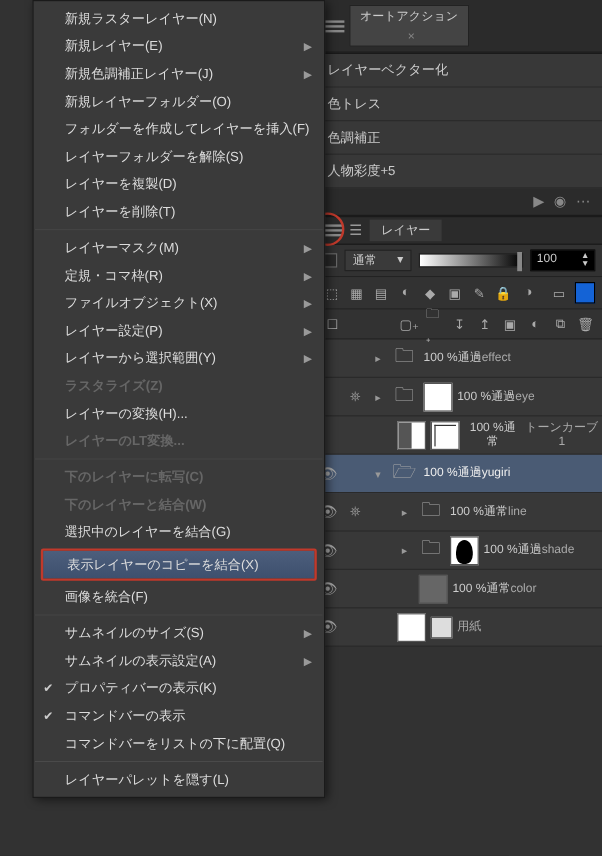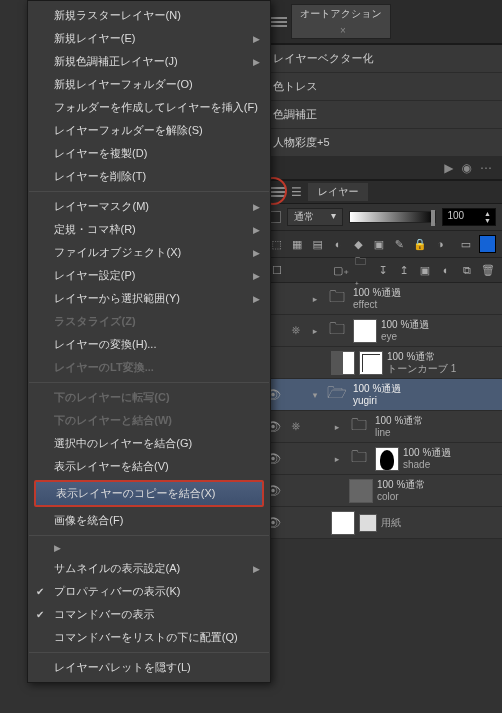--- a/index.html
+++ b/index.html
@@ -47,21 +47,21 @@
   .ltr .vis { width:20px; text-align:center; color:#aaa; font-size:13px; }
   .ltr .lock { width:18px; text-align:center; color:#888; font-size:11px; }
   .ltr .exp { width:12px; text-align:center; color:#999; font-size:9px; }
   .ltr .thumb { width:24px; height:24px; background:#fff; border:1px solid #555; flex-shrink:0; position:relative; overflow:hidden; }
   .ltr .thumb.folder { background:none; border:none; color:#aaa; font-size:16px; display:flex; align-items:center; justify-content:center; }
   .ltr .thumb.gray { background:#666; }
   .ltr .thumb.half::after { content:""; position:absolute; left:0; top:0; width:50%; height:100%; background:#555; }
   .ltr .thumb.curve::after { content:""; position:absolute; left:2px; right:2px; top:2px; bottom:2px; border-top:1px solid #333; border-left:1px solid #333; background:linear-gradient(135deg,#fff 0%,#fff 48%,transparent 50%); }
   .ltr .thumb.sil::after { content:""; position:absolute; left:4px; top:2px; width:14px; height:20px; background:#000; border-radius:50% 50% 40% 40%; }
   .ltr .mask { width:18px; height:18px; border:1px solid #555; background:#ddd; flex-shrink:0; }
-  .ltr .lbl { flex:1; display:flex; flex-direction:column; line-height:1.2; padding:2px 0; }
+  .ltr .lbl { flex:1; display:flex; flex-direction:row; line-height:1.2; padding:2px 0;text-align:center; }
   .ltr .lbl .op { font-size:10px; color:#ccc; }
   .ltr .lbl .nm { font-size:10px; color:#aaa; }
   .ltr.selected { background:#4a5b74; }
   .ltr.selected .lbl .op, .ltr.selected .lbl .nm { color:#eee; }
   .indent1 { width:18px; flex-shrink:0; }
   .indent2 { width:36px; flex-shrink:0; }
 
   
   .ctx { position:absolute; left:27px; top:0; width:244px; background:#3a3a3a; border:1px solid #1a1a1a; box-shadow:2px 2px 8px rgba(0,0,0,.6); z-index:10; padding:3px 0; }
   .mi { display:flex; align-items:center; justify-content:space-between; padding:4px 10px 4px 26px; font-size:11px; color:#ddd; position:relative; }
@@ -304,31 +304,29 @@
   <div class="sep"></div>
   <div class="mi disabled">
       <span>下のレイヤーに転写(C)</span>
     </div>
   <div class="mi disabled">
       <span>下のレイヤーと結合(W)</span>
     </div>
   <div class="mi">
       <span>選択中のレイヤーを結合(G)</span>
     </div>
-  <div class="mi">
-      <span>表示レイヤーを結合(V)</span>
-    </div>
   <div class="mi hl">
       <span>表示レイヤーのコピーを結合(X)</span>
     </div>
   <div class="mi">
       <span>画像を統合(F)</span>
     </div>
   <div class="sep"></div>
   <div class="mi">
+      <span>サムネイルのサイズ(S)</span>
       <span class="arrow">▶</span>
     </div>
   <div class="mi">
       <span>サムネイルの表示設定(A)</span>
       <span class="arrow">▶</span>
     </div>
   <div class="mi">
       <span class="check">✔</span>
       <span>プロパティバーの表示(K)</span>
     </div>

